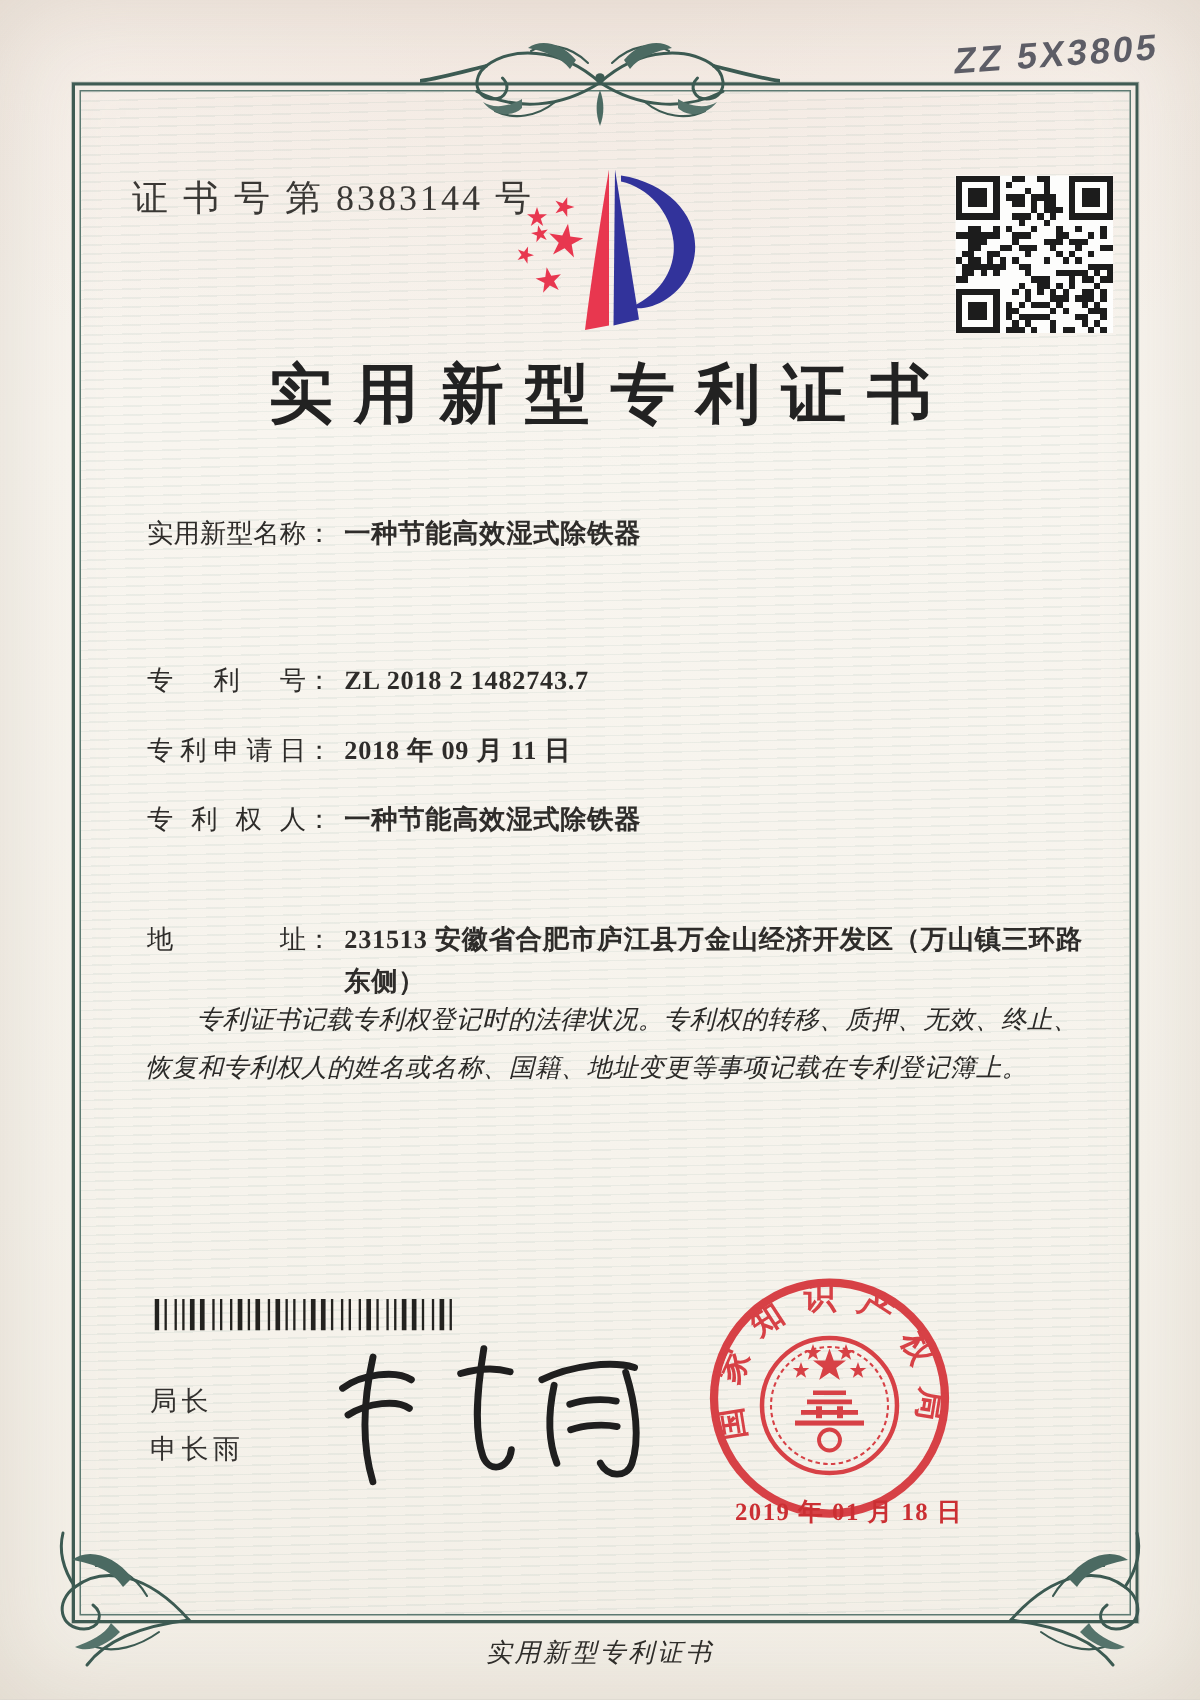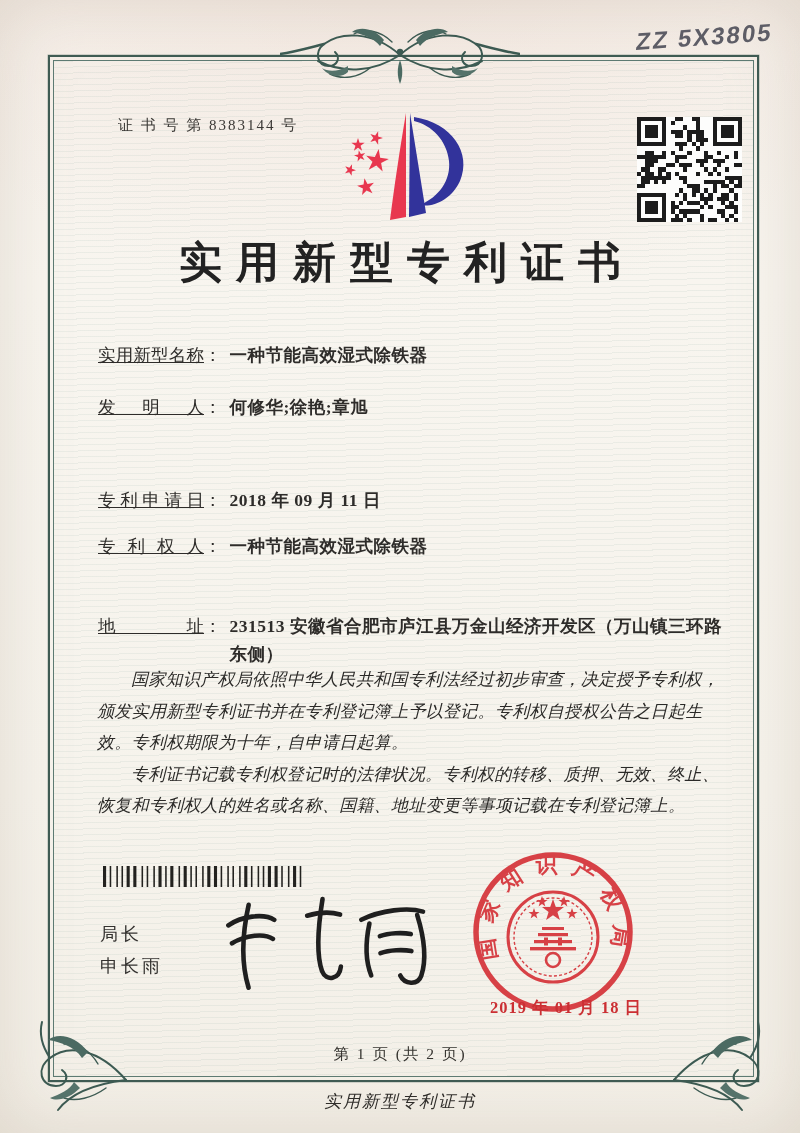--- a/index.html
+++ b/index.html
@@ -17,28 +17,28 @@
   .frame-inner{position:absolute;inset:3px;border:1px solid #5d7a72;
     background:repeating-linear-gradient(178.5deg,
       rgba(118,156,146,.10) 0px,rgba(118,156,146,.10) 1px,
       rgba(0,0,0,0) 1px,rgba(0,0,0,0) 6px);}
   .ornament{position:absolute;color:#3c5a52;}
   
   .handwritten{position:absolute;left:636px;top:22px;width:170px;
     font-family:"Liberation Sans","DejaVu Sans",sans-serif;
     font-size:24px;font-weight:600;color:#5d5d66;letter-spacing:2px;
     transform:rotate(-4deg) skewX(-10deg);}
-  .cert-no{position:absolute;left:88px;top:116px;font-size:15px;letter-spacing:2px;color:#3a3835;margin-left:30px;}
+  .cert-no{position:absolute;left:88px;top:116px;font-size:24px;letter-spacing:2px;color:#3a3835;}
   .logo{position:absolute;left:336px;top:108px;}
   .qr{position:absolute;left:637px;top:117px;background:#fdfdfc;}
   .title{position:absolute;left:0;top:234px;width:100%;margin:0;text-align:center;
     font-size:43px;font-weight:700;letter-spacing:14px;text-indent:14px;color:#222;}
   
   .row{position:absolute;left:98px;font-size:17.5px;line-height:28px;white-space:nowrap;}
-  .lbl{display:inline-block;width:106px;text-align:justify;text-align-last:justify;vertical-align:top;text-decoration:underline;}
+  .lbl{display:inline-block;width:106px;text-align:justify;text-align-last:justify;vertical-align:top;}
   .colon{display:inline-block;vertical-align:top;}
   .val{margin-left:8px;letter-spacing:.5px;font-weight:bold;}
   .val.wrap{display:inline-block;width:502px;white-space:normal;vertical-align:top;}
   .pair2{position:absolute;left:332px;top:0;white-space:nowrap;}
   
   .paras{position:absolute;left:97px;top:664px;width:630px;font-size:17px;
     line-height:31.5px;font-style:italic;color:#2b2a28;letter-spacing:.3px;}
   .paras p{margin:0;text-indent:2em;}
   
   .barcode{position:absolute;left:103px;top:866px;}
@@ -321,35 +321,34 @@
       <rect x="0" y="18" width="7" height="7" fill="#1c1c1c"></rect>
       <rect x="1" y="19" width="5" height="5" fill="#fdfdfc"></rect>
       <rect x="2" y="20" width="3" height="3" fill="#1c1c1c"></rect>
     </svg>
 
   <h1 class="title">实用新型专利证书</h1>
 
   <div class="row" style="top:341px;">
     <span class="lbl">实用新型名称</span><span class="colon">：</span><span class="val">一种节能高效湿式除铁器</span>
   </div>
-  <div class="row" style="top:393px;">
-    <span class="lbl">发明人</span><span class="colon">：</span><span class="val">何修华;徐艳;章旭</span>
+  <div class="row" style="top:439px;">
+    <span class="lbl">专利号</span><span class="colon">：</span><span class="val">ZL 2018 2 1482743.7</span>
   </div>
   <div class="row" style="top:486px;">
     <span class="lbl">专利申请日</span><span class="colon">：</span><span class="val">2018 年 09 月 11 日</span>
   </div>
   <div class="row" style="top:532px;">
     <span class="lbl">专利权人</span><span class="colon">：</span><span class="val">一种节能高效湿式除铁器</span>
   </div>
   <div class="row" style="top:612px;">
     <span class="lbl">地址</span><span class="colon">：</span><span class="val wrap">231513 安徽省合肥市庐江县万金山经济开发区（万山镇三环路东侧）</span>
   </div>
 
   <div class="paras">
-    <p>国家知识产权局依照中华人民共和国专利法经过初步审查，决定授予专利权，颁发实用新型专利证书并在专利登记簿上予以登记。专利权自授权公告之日起生效。专利权期限为十年，自申请日起算。</p>
     <p>专利证书记载专利权登记时的法律状况。专利权的转移、质押、无效、终止、恢复和专利权人的姓名或名称、国籍、地址变更等事项记载在专利登记簿上。</p>
   </div>
 
   <svg id="barcode" class="barcode" width="202" height="21" viewBox="0 0 130 20" preserveAspectRatio="none">
       <rect x="0" y="0" width="2" height="20" fill="#23221f"></rect>
       <rect x="4.3" y="0" width="1" height="20" fill="#23221f"></rect>
       <rect x="8.6" y="0" width="1" height="20" fill="#23221f"></rect>
       <rect x="11.9" y="0" width="1" height="20" fill="#23221f"></rect>
       <rect x="15.200000000000001" y="0" width="2" height="20" fill="#23221f"></rect>
       <rect x="19.5" y="0" width="2" height="20" fill="#23221f"></rect>
@@ -424,16 +423,15 @@
         <rect x="74" y="80" width="22" height="3"></rect>
         <rect x="76" y="90.5" width="4" height="8"></rect>
         <rect x="90" y="90.5" width="4" height="8"></rect>
       </g>
       <circle cx="85" cy="113" r="7" stroke="#d5343a" stroke-width="2.6" fill="none"></circle>
     </g>
   </svg>
 
   <div class="seal-date">2019 年 01 月 18 日</div>
 
-  <div class="page-info">第 1 页 (共 2 页)</div>
   <div class="back-note">实用新型专利证书</div>
 
 </div>
 
 </body></html>

